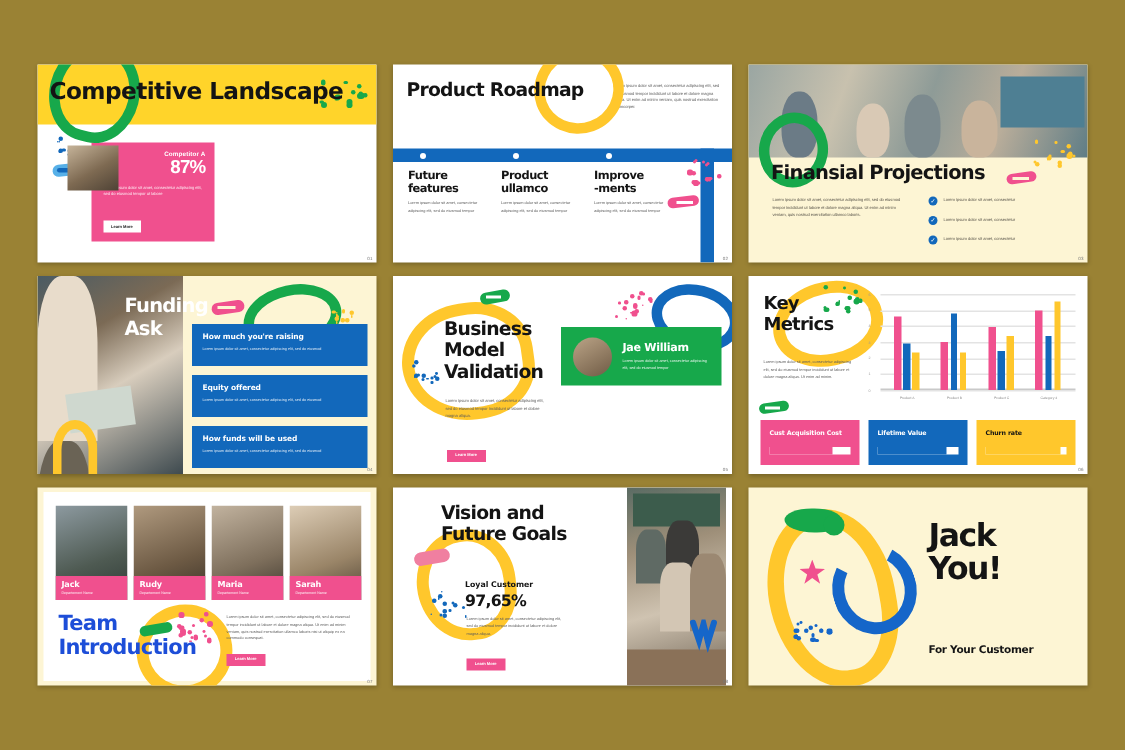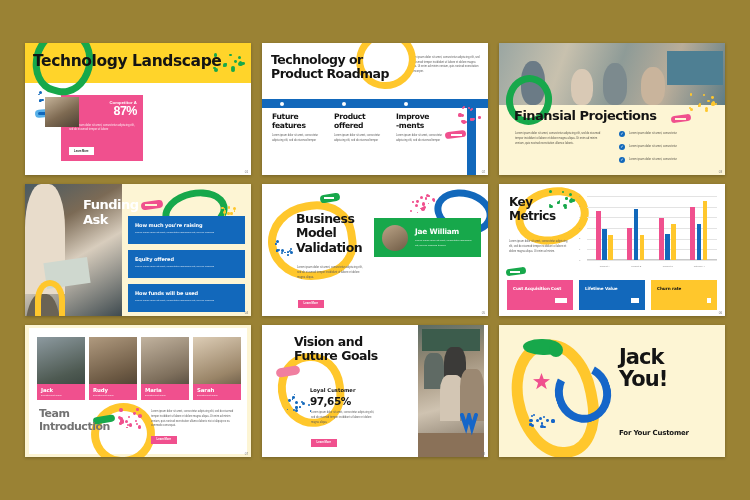--- a/index.html
+++ b/index.html
@@ -182,22 +182,22 @@
   
   .s7{background:#fdf5d4;}
   .s7 .inner{position:absolute;left:4px;top:3px;right:4px;bottom:3px;background:#fff;}
   .s7 .mem{position:absolute;top:9px;width:48px;height:63px;overflow:hidden;}
   .s7 .mph{position:absolute;inset:0;}
   .s7 .mcap{position:absolute;left:0;right:0;bottom:0;height:16px;background:#f0508e;}
   .s7 .mn{color:#fff;font-family:"DejaVu Sans", sans-serif;font-weight:bold;
     font-size:5.4px;margin:2.5px 0 0 4px;letter-spacing:-.1px;}
   .s7 .mr{color:rgba(255,255,255,.9);font-size:2.4px;margin:1px 0 0 4px;}
   .s7 .title{position:absolute;left:10px;top:80px;z-index:6;
-    font-family:"DejaVu Sans", sans-serif;font-weight:bold;font-size:11px;
-    color:#737373;line-height:1.16;letter-spacing:-.5px;}
+    font-family:"DejaVu Sans", sans-serif;font-weight:bold;font-size:14px;
+    color:#1d4ed8;line-height:1.16;letter-spacing:-.5px;}
   .s7 .yloop{position:absolute;left:62px;top:75px;width:48px;height:46px;
     border:8px solid #ffc72c;border-radius:50%;transform:rotate(-14deg);}
   .s7 .gsmear{position:absolute;left:64px;top:88px;width:22px;height:7px;
     background:#17a84b;border-radius:5px;transform:rotate(-10deg);}
   .s7 .pdots{left:86px;top:80px;width:28px;height:22px;}
   .s7 .para{position:absolute;left:122px;right:10px;top:82px;
     font-size:2.6px;line-height:1.85;color:#5b5b5b;}
   .s7 .btn{position:absolute;left:122px;bottom:10px;background:#f0508e;color:#fff;
     font-size:2.7px;font-weight:bold;padding:2.6px 5.5px;}
 
@@ -264,21 +264,21 @@
         <div class="dot" style="width: 2.65008px; height: 2.65008px; left: 2.23596px; top: 13.8054px; background: rgb(23, 168, 75);"></div>
         <div class="dot" style="width: 3.89093px; height: 3.89093px; left: 20.2216px; top: 13.4992px; background: rgb(23, 168, 75);"></div>
         <div class="dot" style="width: 3.58141px; height: 3.58141px; left: 26.7308px; top: 2.88804px; background: rgb(23, 168, 75);"></div>
         <div class="dot" style="width: 2.83694px; height: 2.83694px; left: 30.9887px; top: 9.2643px; background: rgb(23, 168, 75);"></div>
         <div class="dot" style="width: 3.77593px; height: 3.77593px; left: 20.4092px; top: 15.2255px; background: rgb(23, 168, 75);"></div>
         <div class="dot" style="width: 2.02876px; height: 2.02876px; left: 12.2349px; top: 12.0052px; background: rgb(23, 168, 75);"></div>
         <div class="dot" style="width: 2.16271px; height: 2.16271px; left: 18.476px; top: 0.888097px; background: rgb(23, 168, 75);"></div>
         <div class="dot" style="width: 3.86769px; height: 3.86769px; left: 11.9529px; top: 10.2663px; background: rgb(23, 168, 75);"></div>
         <div class="dot" style="width: 3.55404px; height: 3.55404px; left: 2.86597px; top: 0.332252px; background: rgb(23, 168, 75);"></div>
       </div>
-    <div class="title">Technology Landscape</div>
+    <div class="title">Competitive Landscape</div>
 
     <div class="dots bdots" id="s1bdots">
         <div class="dot" style="width: 2.33936px; height: 2.33936px; left: 20.8398px; top: 8.51585px; background: rgb(18, 104, 187);"></div>
         <div class="dot" style="width: 1.4952px; height: 1.4952px; left: 15.2879px; top: 10.4708px; background: rgb(18, 104, 187);"></div>
         <div class="dot" style="width: 2.16925px; height: 2.16925px; left: 8.36322px; top: 7.96032px; background: rgb(18, 104, 187);"></div>
         <div class="dot" style="width: 1.9605px; height: 1.9605px; left: 22.1255px; top: 7.07539px; background: rgb(18, 104, 187);"></div>
         <div class="dot" style="width: 1.48269px; height: 1.48269px; left: 18.7943px; top: 12.4333px; background: rgb(18, 104, 187);"></div>
         <div class="dot" style="width: 1.59003px; height: 1.59003px; left: 6.18666px; top: 9.02411px; background: rgb(18, 104, 187);"></div>
         <div class="dot" style="width: 1.44806px; height: 1.44806px; left: 4.91994px; top: 3.02766px; background: rgb(18, 104, 187);"></div>
         <div class="dot" style="width: 1.76526px; height: 1.76526px; left: 18.338px; top: 9.45611px; background: rgb(18, 104, 187);"></div>
@@ -299,39 +299,38 @@
       <div class="ctext">Lorem ipsum dolor sit amet, consectetur adipiscing elit, sed do eiusmod tempor ut labore</div>
       <div class="cbtn">Learn More</div>
     </div>
 
     <div class="pg">01</div>
   </div>
 
   <div class="slide s2">
     <div class="yloop"></div>
     <div class="title">
-      <div>Technology or</div>
       <div>Product Roadmap</div>
     </div>
     <div class="para">Lorem ipsum dolor sit amet, consectetur adipiscing elit, sed do eiusmod tempor incididunt ut labore et dolore magna aliqua. Ut enim ad minim veniam, quis nostrud exercitation ullamcorper.</div>
 
     <div class="track"></div>
     <div class="trackdrop"></div>
     <div class="node" style="left:18px"></div>
     <div class="node" style="left:80px"></div>
     <div class="node" style="left:142px"></div>
 
     <div class="col" style="left:10px">
       <div class="ch">Future</div>
       <div class="ch">features</div>
       <div class="cb">Lorem ipsum dolor sit amet, consectetur adipiscing elit, sed do eiusmod tempor</div>
     </div>
     <div class="col" style="left:72px">
       <div class="ch">Product</div>
-      <div class="ch">offered</div>
+      <div class="ch">ullamco</div>
       <div class="cb">Lorem ipsum dolor sit amet, consectetur adipiscing elit, sed do eiusmod tempor</div>
     </div>
     <div class="col" style="left:134px">
       <div class="ch">Improve</div>
       <div class="ch">-ments</div>
       <div class="cb">Lorem ipsum dolor sit amet, consectetur adipiscing elit, sed do eiusmod tempor</div>
     </div>
 
     <div class="dots pdots" id="s2dots">
         <div class="dot" style="width: 1.99699px; height: 1.99699px; left: 3.63528px; top: 2.42482px; background: rgb(240, 80, 142);"></div>

